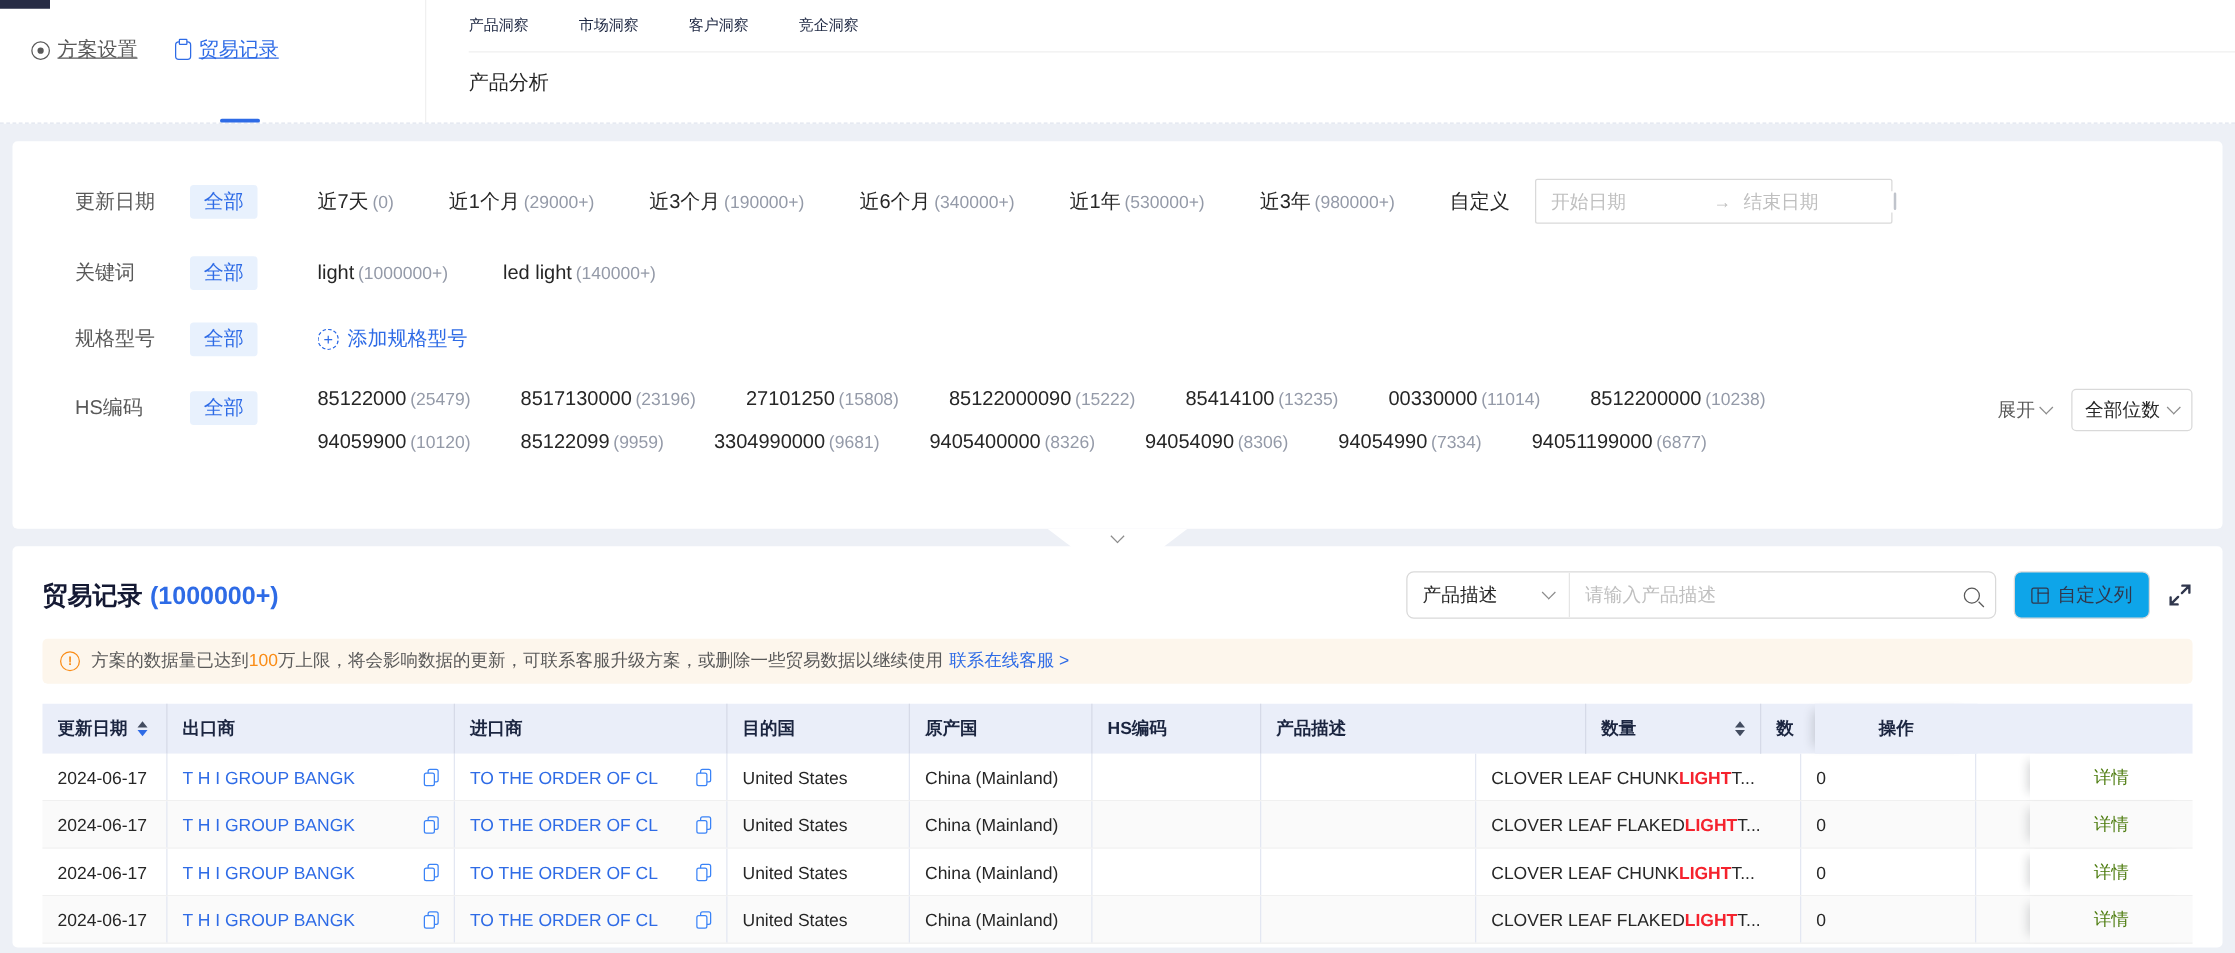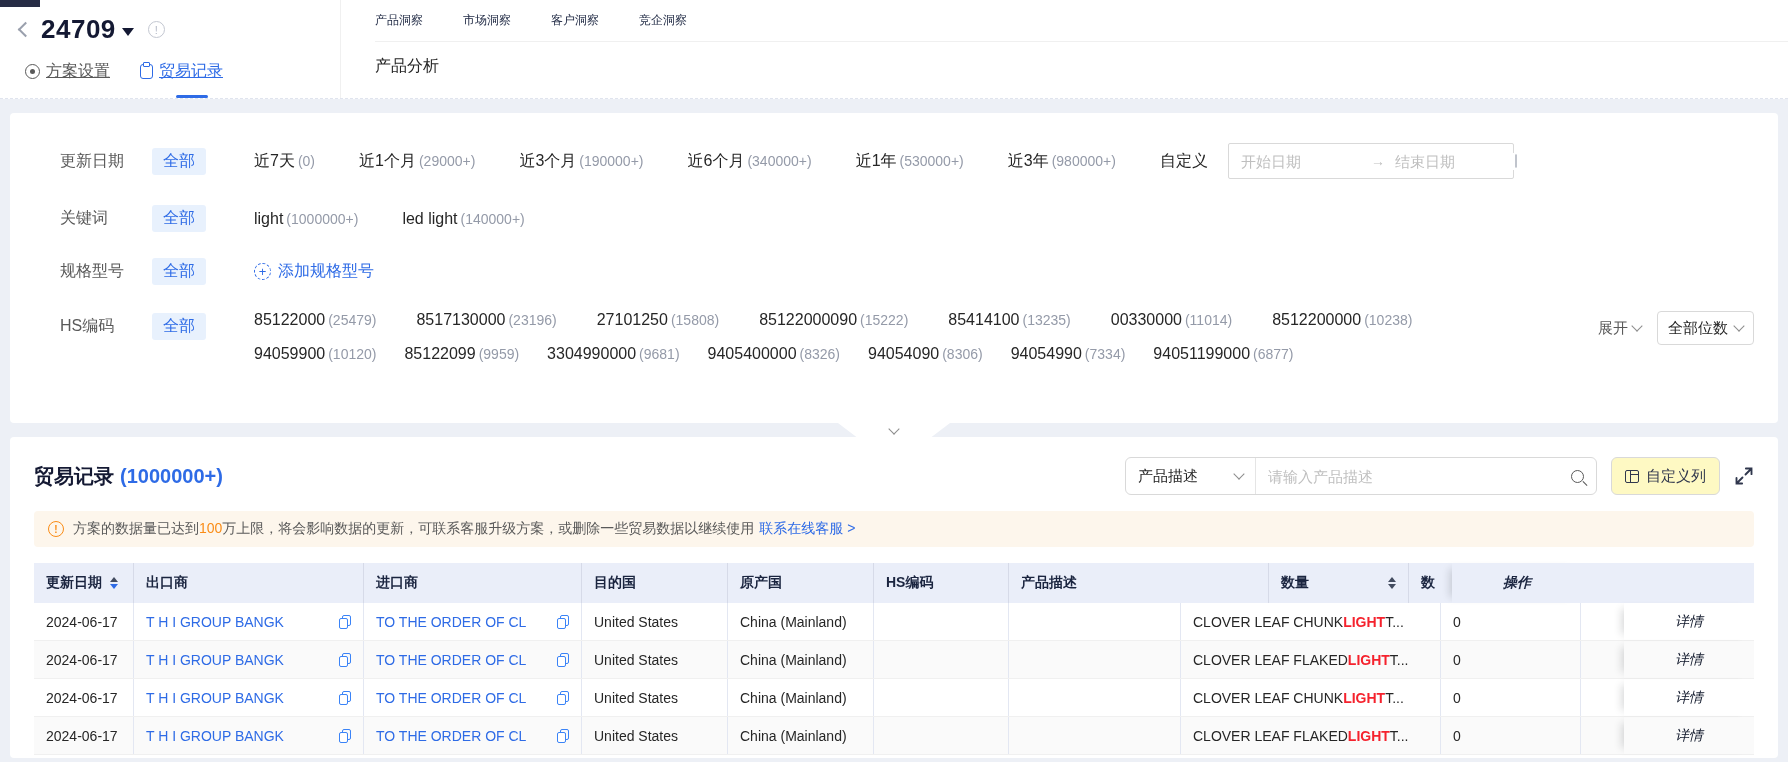--- a/index.html
+++ b/index.html
@@ -69,21 +69,21 @@
   .records-title { font-size:20px; font-weight:bold; color:#141933; }
   .records-count { color:#2e6be6; font-weight:bold; margin-left:6px; }
   .records-controls { display:flex; align-items:center; gap:14px; }
   .search-group { display:flex; align-items:center; border:1px solid #d9d9d9; border-radius:6px; height:38px; overflow:hidden; }
   .type-select { width:130px; height:100%; display:flex; align-items:center; justify-content:space-between; padding:0 12px; border-right:1px solid #e5e5e5; cursor:pointer; font-size:15px; color:#262626; }
   .search-box { display:flex; align-items:center; width:340px; padding:0 12px; }
   .search-box input { border:none; outline:none; flex:1; font-size:15px; color:#262626; font-family:inherit; }
   .search-box input::placeholder { color:#bfbfbf; }
   .search-glass { width:13px; height:13px; border:1.7px solid #595959; border-radius:50%; position:relative; flex-shrink:0; cursor:pointer; }
   .search-glass::after { content:""; position:absolute; width:6px; border-top:1.7px solid #595959; transform:rotate(45deg); right:-5px; bottom:-2px; }
-  .custom-cols-btn { border:1px solid #d9d9d9; border-radius:6px; height:38px; padding:0 13px; display:flex; align-items:center; gap:7px; font-size:15px; color:#30374d; cursor:pointer; background:#fef9c3; }
+  .custom-cols-btn { border:1px solid #d9d9d9; border-radius:6px; height:38px; padding:0 13px; display:flex; align-items:center; gap:7px; font-size:15px; color:#30374d; cursor:pointer; background:#0ea5e9; }
   .cols-icon { width:14px; height:13px; border:1.5px solid #30374d; border-radius:2px; position:relative; }
   .cols-icon::before { content:""; position:absolute; top:0; left:4px; height:100%; border-left:1.5px solid #30374d; }
   .cols-icon::after { content:""; position:absolute; top:3px; left:4px; width:9px; border-top:1.5px solid #30374d; }
   .fullscreen-btn { cursor:pointer; display:flex; align-items:center; }
 
   .warning-bar { margin-top:16px; background:#fdf6ec; border-radius:4px; height:36px; display:flex; align-items:center; padding:0 14px; font-size:14px; color:#595959; }
   .warn-circle { width:16px; height:16px; border:1.5px solid #fa8c16; border-radius:50%; position:relative; flex-shrink:0; margin-right:9px; }
   .warn-circle::after { content:"!"; position:absolute; inset:0; display:flex; align-items:center; justify-content:center; font-size:10px; color:#fa8c16; font-weight:bold; }
   .warn-highlight { color:#fa8c16; }
   .warn-link { color:#2e6be6; margin-left:5px; cursor:pointer; }
@@ -100,46 +100,40 @@
   .c-date { width:100px; }
   .c-exporter { width:230px; }
   .c-importer { width:218px; }
   .c-dest { width:146px; }
   .c-origin { width:146px; }
   .c-hs { width:135px; }
   .c-hsdesc { width:172px; }
   .c-desc { width:260px; }
   .c-qty { width:140px; }
   .c-stub { width:43px; border-right:none !important; }
-  .c-action { width:130px; justify-content:center; box-shadow:-8px 0 8px -6px rgba(29,35,41,0.18); position:relative; z-index:2; border-right:none !important;font-style:italic; }
+  .c-action { width:130px; justify-content:center; box-shadow:-8px 0 8px -6px rgba(29,35,41,0.18); position:relative; z-index:2; border-right:none !important; }
   .t-head .c-action { background:#eaeef9; }
   .cell-link { color:#2e6be6; text-decoration:none; overflow:hidden; text-overflow:ellipsis; white-space:nowrap; flex:1; cursor:pointer; }
   .copy-icon { width:12px; height:14px; position:relative; flex-shrink:0; margin-left:8px; cursor:pointer; }
   .copy-icon::before { content:""; position:absolute; top:0; right:0; width:7px; height:9px; border:1.6px solid #3a83f7; border-radius:2px; }
   .copy-icon::after { content:""; position:absolute; bottom:0; left:0; width:7px; height:9px; border:1.6px solid #3a83f7; border-radius:2px; background:#fff; }
   .sorter { display:flex; flex-direction:column; gap:2px; margin-left:8px; }
   .sort-up { width:0; height:0; border-left:4.5px solid transparent; border-right:4.5px solid transparent; border-bottom:5px solid #434c60; cursor:pointer; }
   .sort-down { width:0; height:0; border-left:4.5px solid transparent; border-right:4.5px solid transparent; border-top:5px solid #434c60; cursor:pointer; }
   .sort-down.active { border-top-color:#2e6be6; }
   .desc-hl { color:#f5222d; font-weight:bold; }
-  .action-link { color:#0f172a; cursor:pointer; }
+  .action-link { color:#4d7c0f; cursor:pointer; }
 </style>
 </head>
 <body>
 
 <header class="top-header">
   <div class="corner-strip"></div>
 
   <div class="header-left">
-    <div class="title-row">
-      <span class="back-chev"></span>
-      <span class="scheme-title">24709</span>
-      <span class="title-caret"></span>
-      <span class="info-circle"></span>
-    </div>
     <div class="tabs-row">
       <div class="scheme-tab">
         <span class="target-icon"></span>
         <span>方案设置</span>
       </div>
       <div class="scheme-tab active">
         <span class="clipboard-icon"></span>
         <span>贸易记录</span>
       </div>
     </div>
@@ -207,21 +201,21 @@
       <div class="hs-opts-wrap">
         <div class="opts" style="gap:40px">
           <span class="opt"><span class="opt-text">85122000</span><span class="opt-count">(25479)</span></span>
           <span class="opt"><span class="opt-text">8517130000</span><span class="opt-count">(23196)</span></span>
           <span class="opt"><span class="opt-text">27101250</span><span class="opt-count">(15808)</span></span>
           <span class="opt"><span class="opt-text">85122000090</span><span class="opt-count">(15222)</span></span>
           <span class="opt"><span class="opt-text">85414100</span><span class="opt-count">(13235)</span></span>
           <span class="opt"><span class="opt-text">00330000</span><span class="opt-count">(11014)</span></span>
           <span class="opt"><span class="opt-text">8512200000</span><span class="opt-count">(10238)</span></span>
         </div>
-        <div class="opts" style="gap:28px">
+        <div class="opts" style="gap:40px">
           <span class="opt"><span class="opt-text">94059900</span><span class="opt-count">(10120)</span></span>
           <span class="opt"><span class="opt-text">85122099</span><span class="opt-count">(9959)</span></span>
           <span class="opt"><span class="opt-text">3304990000</span><span class="opt-count">(9681)</span></span>
           <span class="opt"><span class="opt-text">9405400000</span><span class="opt-count">(8326)</span></span>
           <span class="opt"><span class="opt-text">94054090</span><span class="opt-count">(8306)</span></span>
           <span class="opt"><span class="opt-text">94054990</span><span class="opt-count">(7334)</span></span>
           <span class="opt"><span class="opt-text">94051199000</span><span class="opt-count">(6877)</span></span>
         </div>
       </div>
       <div class="hs-right">

